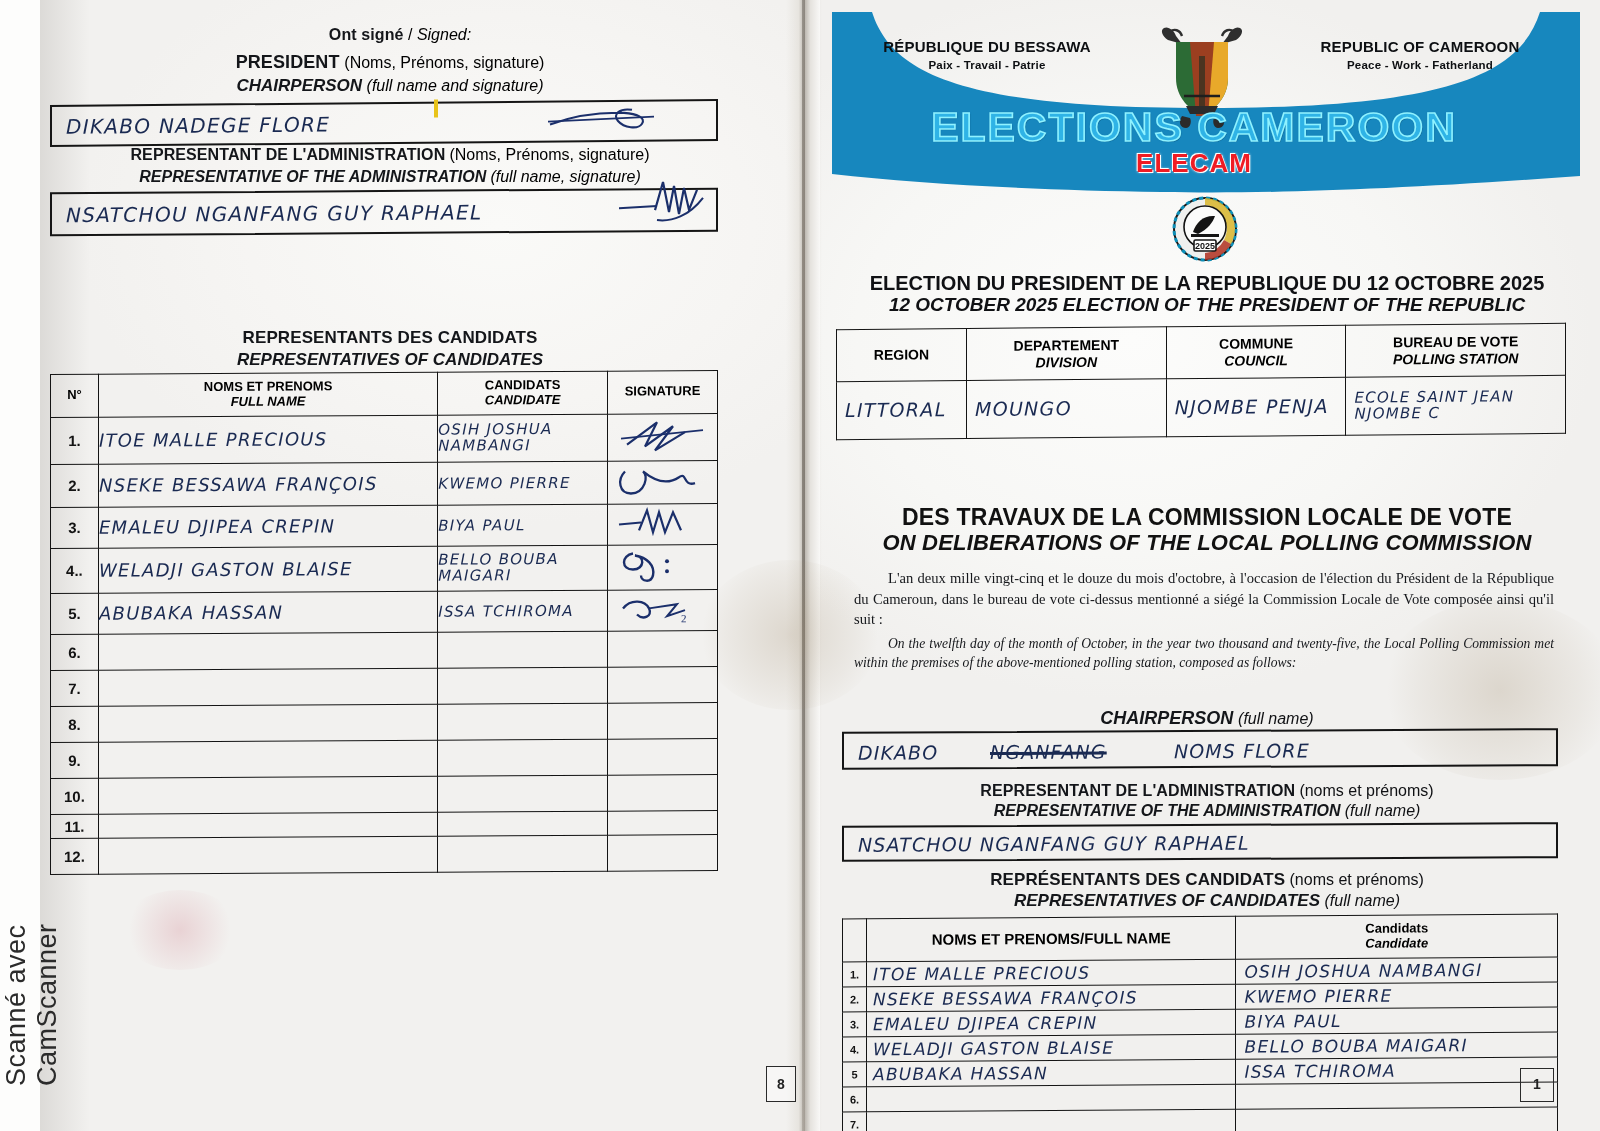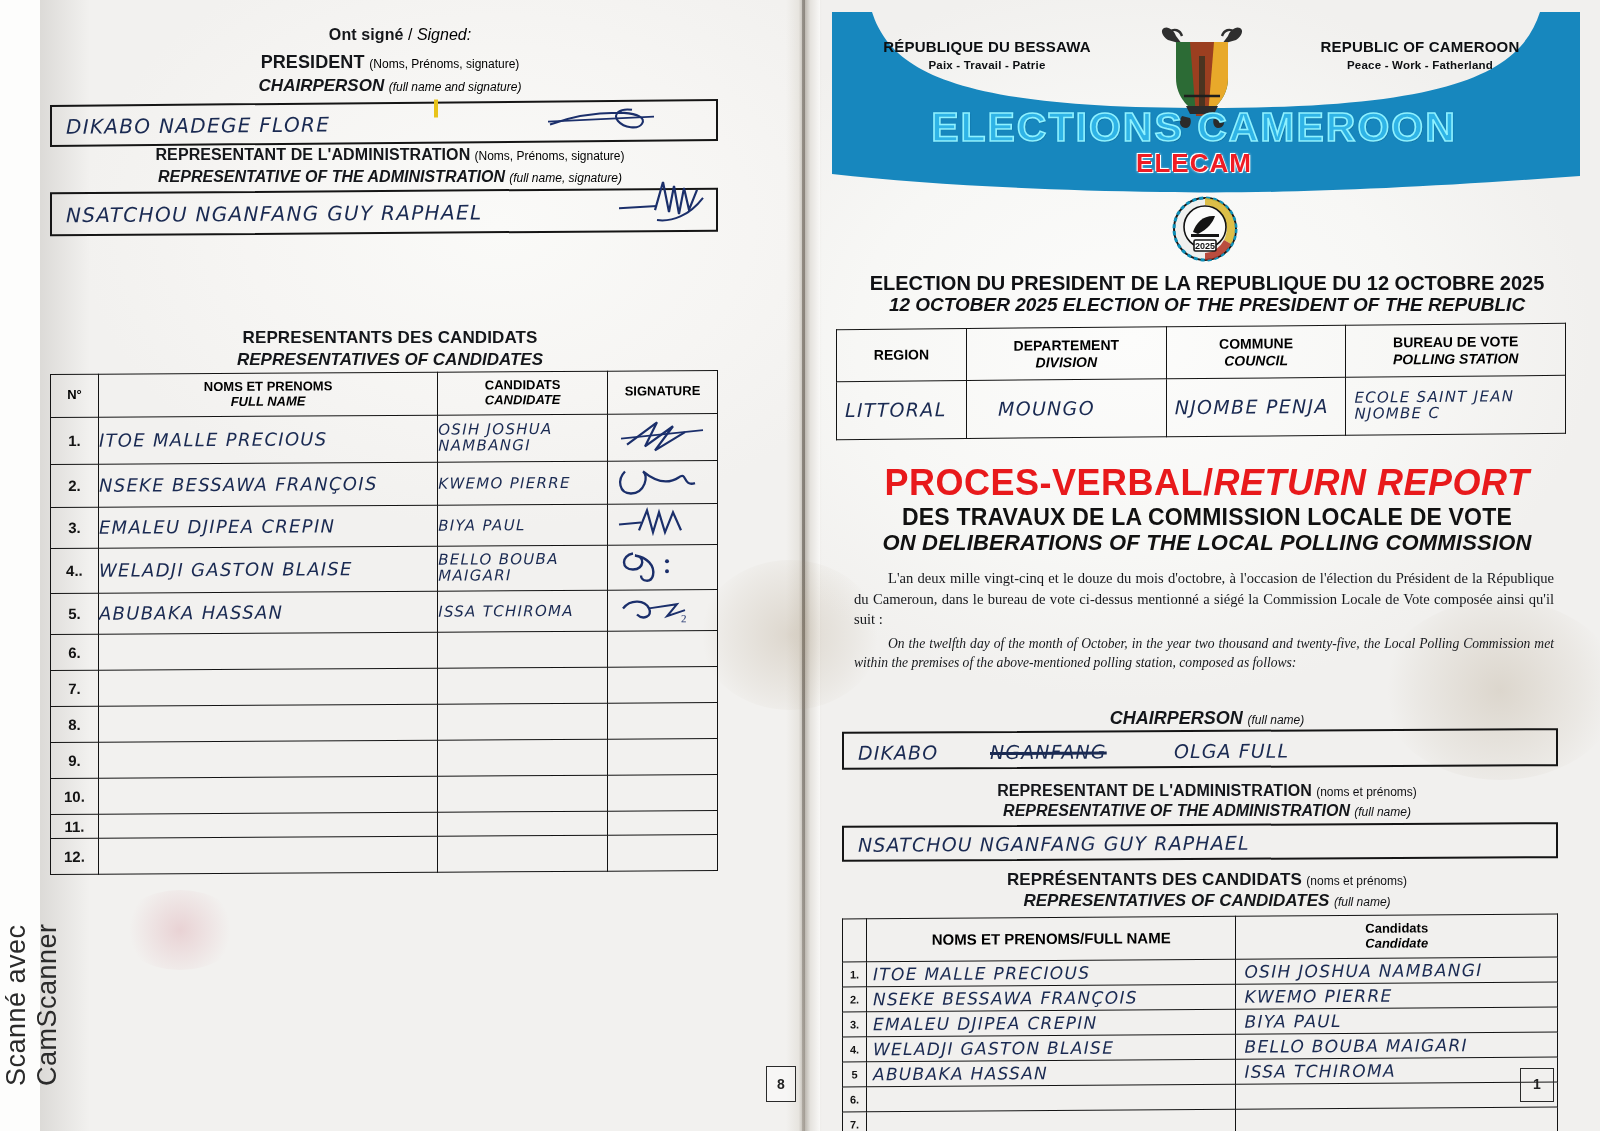--- a/index.html
+++ b/index.html
@@ -49,21 +49,21 @@
   .smudge {
     position: absolute; pointer-events:none; border-radius: 50%;
     background: radial-gradient(circle, rgba(160,140,110,0.26) 0%, rgba(160,140,110,0.08) 55%, rgba(255,255,255,0) 75%);
   }
   .shadow-band {
     position:absolute; pointer-events:none;
     background: linear-gradient(90deg, rgba(120,115,108,0.18), rgba(255,255,255,0));
   }
   .lbl-bold { font-weight: bold; color: #14161a; letter-spacing: .1px; }
   .lbl-it   { font-style: italic; font-weight: bold; color: #14161a; }
-  .small-reg{ font-weight: normal; font-size: 12px; }
+  .small-reg{ font-weight: normal; font-size: 16px; }
 
   
   .hand {
     font-family: "DejaVu Sans", sans-serif;
     color: #1a2a52;
     letter-spacing: 1.3px;
     font-style: italic;
     font-weight: 500;
   }
 
@@ -387,49 +387,46 @@
             </th>
             <th style="width: 220px; height: 52px; font-size: 14px;">
               <div>BUREAU DE VOTE</div>
               <div class="en">POLLING STATION</div>
             </th>
           </tr>
         </thead>
       <tbody>
           <tr id="loc-body">
             <td style="height: 58px; padding-left: 8px;"><span class="hand" style="font-size:19px; line-height:1.1; display:inline-block;">LITTORAL</span></td>
-            <td style="height: 58px; padding-left: 8px;"><span class="hand" style="font-size:19px; line-height:1.1; display:inline-block;margin-left:23px;">MOUNGO</span></td>
+            <td style="height: 58px; padding-left: 8px;"><span class="hand" style="font-size:19px; line-height:1.1; display:inline-block;">MOUNGO</span></td>
             <td style="height: 58px; padding-left: 8px;"><span class="hand" style="font-size:19px; line-height:1.1; display:inline-block;">NJOMBE PENJA</span></td>
             <td style="height: 58px; padding-left: 8px;"><span class="hand" style="font-size:15px; line-height:1.1; display:inline-block;">ECOLE SAINT JEAN NJOMBE C</span></td>
           </tr>
         </tbody>
     </table>
 
-    <div class="pv-red">
-      <span>PROCES-VERBAL/</span><span class="it">RETURN REPORT</span>
-    </div>
     <div class="pv-b1">DES TRAVAUX DE LA COMMISSION LOCALE DE VOTE</div>
     <div class="pv-b2">ON DELIBERATIONS OF THE LOCAL POLLING COMMISSION</div>
 
     <div class="para-fr">
       <span style="display:inline-block; width:34px;"></span><span>L'an deux mille vingt-cinq et le douze du mois d'octobre, à l'occasion de l'élection du Président de la République du Cameroun, dans le bureau de vote ci-dessus mentionné a siégé la Commission Locale de Vote composée ainsi qu'il suit :</span>
     </div>
     <div class="para-en">
       <span style="display:inline-block; width:34px;"></span><span>On the twelfth day of the month of October, in the year two thousand and twenty-five, the Local Polling Commission met within the premises of the above-mentioned polling station, composed as follows:</span>
     </div>
 
     <div class="r-lab" style="top:708px; font-size:17px;">
       <span class="lbl-it" style="font-size:18px;">CHAIRPERSON</span>
       <span class="small-reg" style="font-style:italic;">(full name)</span>
     </div>
 
     <div class="box" style="left:22px; top:730px; width:716px; height:38px; transform:skewY(-0.3deg);">
       <span class="hand hand-s" style="position:absolute; left:14px; top:8px; font-size:19px;">DIKABO</span>
       <span class="hand hand-s" style="position:absolute; left:146px; top:8px; font-size:19px; text-decoration:line-through; text-decoration-thickness:2.5px;">NGANFANG</span>
-      <span class="hand hand-s" style="position:absolute; left:330px; top:8px; font-size:19px;">OLGA  FULL</span>
+      <span class="hand hand-s" style="position:absolute; left:330px; top:8px; font-size:19px;">NOMS  FLORE</span>
     </div>
 
     <div class="r-lab" style="top:782px; font-size:15px;">
       <span class="lbl-bold" style="font-size:16px;">REPRESENTANT DE L'ADMINISTRATION</span>
       <span class="small-reg">(noms et prénoms)</span>
     </div>
     <div class="r-lab" style="top:802px; font-size:15px;">
       <span class="lbl-it" style="font-size:16px;">REPRESENTATIVE OF THE ADMINISTRATION</span>
       <span class="small-reg" style="font-style:italic;">(full name)</span>
     </div>

